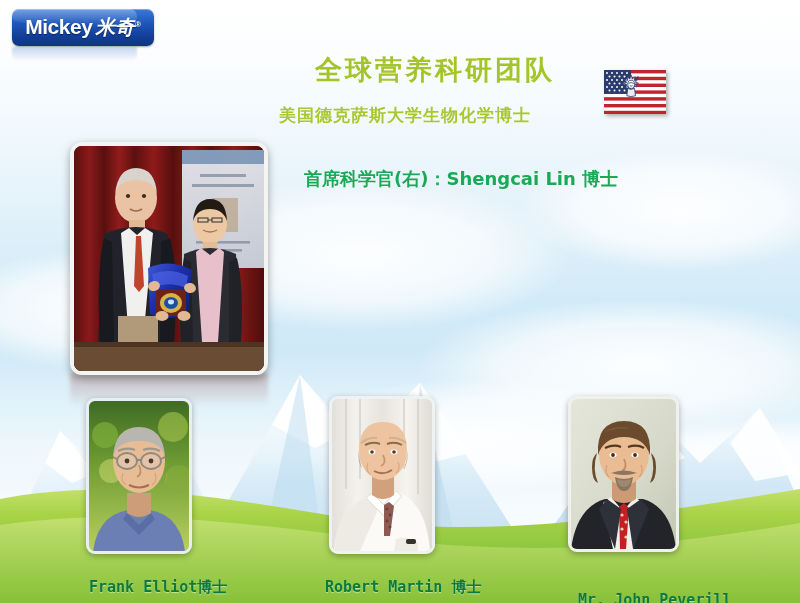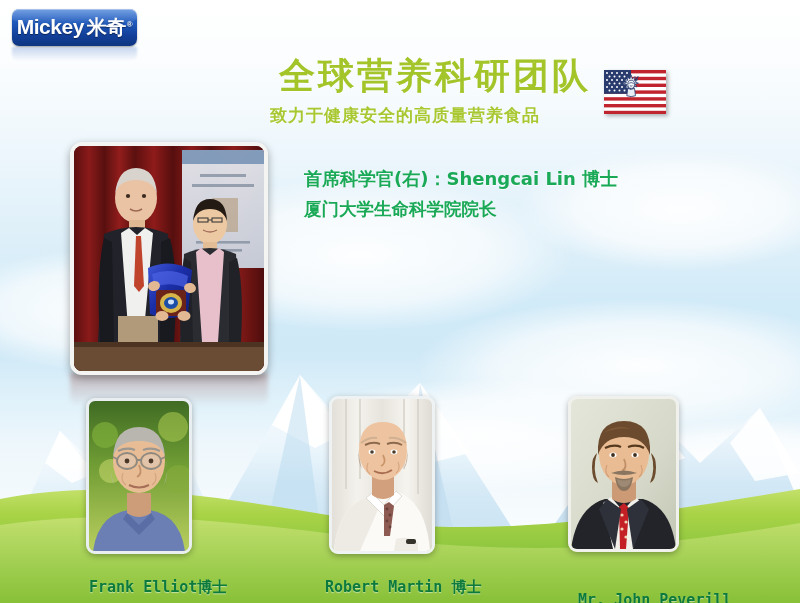--- a/index.html
+++ b/index.html
@@ -47,52 +47,52 @@
   }
 
   
   .grass{
     position:absolute;left:0;bottom:0;width:800px;height:150px;
   }
 
   
   .logo{
     position:absolute;left:12px;top:9px;
-    width:125px;height:37px;border-radius:7px;
+    width:142px;height:37px;border-radius:7px;
     background:linear-gradient(180deg,#2f6fd0 0%,#1e55b8 35%,#123f96 70%,#0d3versions 100%);
     background:linear-gradient(180deg,#3a78d6 0%,#1f58ba 38%,#123f99 72%,#0e3580 100%);
     box-shadow:0 1px 2px rgba(0,0,0,.35), inset 0 1px 0 rgba(255,255,255,.35);
     display:flex;align-items:center;justify-content:center;
     overflow:hidden;
   }
   .logo-inner{
     display:flex;align-items:baseline;color:#fff;
     font-weight:bold;letter-spacing:-.5px;
     text-shadow:0 1px 1px rgba(0,0,0,.45);
   }
   .logo-en{font-size:21px;font-family:"Liberation Sans",sans-serif;}
-  .logo-cn{font-size:20px;margin-left:3px;font-family:"DejaVu Sans",sans-serif;}
+  .logo-cn{font-size:20px;margin-left:3px;font-family:"DejaVu Sans",sans-serif;font-style:italic;}
   .logo-r{font-size:8px;margin-left:1px;vertical-align:super;position:relative;top:-7px;}
   .logo-shine{
     position:absolute;left:0;top:0;width:125px;height:16px;border-radius:7px 7px 40% 40%;
     background:linear-gradient(180deg,rgba(255,255,255,.30),rgba(255,255,255,0));
     pointer-events:none;
   }
   .logo-reflect{
     position:absolute;left:12px;top:47px;width:125px;height:14px;border-radius:0 0 7px 7px;
     background:linear-gradient(180deg,rgba(60,110,200,.28),rgba(255,255,255,0));
     filter:blur(1px);
   }
 
   
   .title{
     position:absolute;left:245px;top:52px;width:380px;
     text-align:center;
     font-family:"DejaVu Sans",sans-serif;
-    font-size:36px;font-weight:bold;letter-spacing:3px;
+    font-size:27px;font-weight:bold;letter-spacing:3px;
     color:#a4c52a;
     text-shadow:0 1px 1px rgba(255,255,255,.8);
   }
   .subtitle{
     position:absolute;left:215px;top:104px;width:380px;
     text-align:center;
     font-family:"DejaVu Sans",sans-serif;
     font-size:17px;font-weight:bold;letter-spacing:1px;
     color:#a8c832;
     text-shadow:0 1px 1px rgba(255,255,255,.8);
@@ -237,21 +237,21 @@
   <div class="logo">
     <div class="logo-inner">
       <span class="logo-en">Mickey</span>
       <span class="logo-cn">米奇</span>
       <span class="logo-r">®</span>
     </div>
     <div class="logo-shine"></div>
   </div>
 
   <div class="title">全球营养科研团队</div>
-  <div class="subtitle">致力于健康安全的高质量营养食品</div>
+  <div class="subtitle">美国德克萨斯大学生物化学博士</div>
 
   <div class="flag">
     <svg width="62" height="44" viewBox="0 0 62 44" xmlns="http://www.w3.org/2000/svg">
       <rect width="62" height="44" fill="#ffffff"></rect>
       <g fill="#c0242f">
         <rect x="0" y="0" width="62" height="3.4"></rect>
         <rect x="0" y="6.8" width="62" height="3.4"></rect>
         <rect x="0" y="13.6" width="62" height="3.4"></rect>
         <rect x="0" y="20.4" width="62" height="3.4"></rect>
         <rect x="0" y="27.2" width="62" height="3.4"></rect>
@@ -383,21 +383,20 @@
 
       <ellipse cx="80" cy="140" rx="6" ry="5" fill="#e3b994" transform="rotate(-14 80 140)"></ellipse>
       <ellipse cx="116" cy="142" rx="6" ry="5" fill="#e3b994" transform="rotate(12 116 142)"></ellipse>
       <ellipse cx="88" cy="170" rx="6.5" ry="5" fill="#e3b994"></ellipse>
       <ellipse cx="110" cy="170" rx="6.5" ry="5" fill="#e3b994"></ellipse>
     </svg>
   </div>
 
   <div class="bio">
     <div class="l1">首席科学官(右)：Shengcai Lin 博士</div>
-    <div class="l3">厦门大学生命科学院院长</div>
   </div>
 
   <div class="portrait p1">
     <svg width="100" height="150" viewBox="0 0 100 150" xmlns="http://www.w3.org/2000/svg">
       <defs>
         <linearGradient id="foliage" x1="0" y1="0" x2="0" y2="1">
           <stop offset="0%" stop-color="#3f6b24"></stop>
           <stop offset="40%" stop-color="#6d9a33"></stop>
           <stop offset="100%" stop-color="#b9cf5e"></stop>
         </linearGradient>

